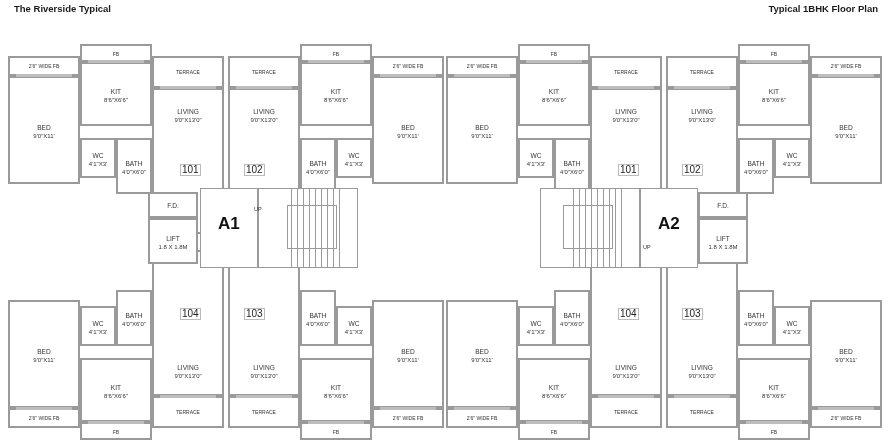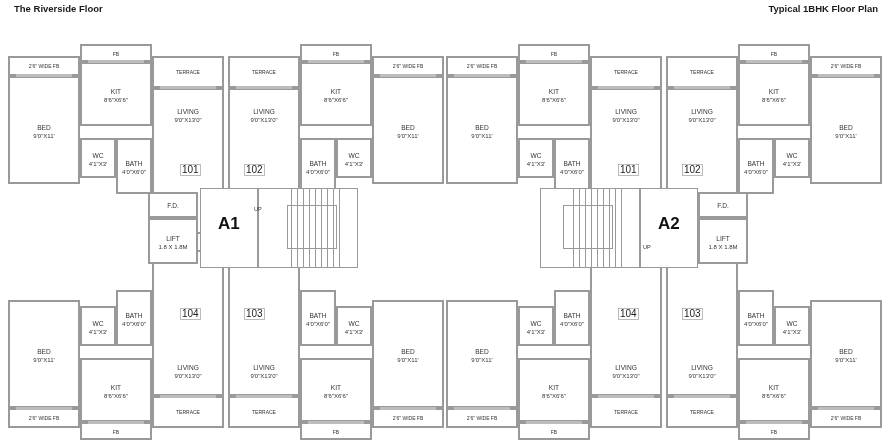--- a/index.html
+++ b/index.html
@@ -18,21 +18,21 @@
   .window { position:absolute; background:#bdbdbd; }
   .wingname { position:absolute; font-size:17px; font-weight:bold; color:#111; }
   .up { position:absolute; font-size:5.5px; color:#333; }
   .stair { position:absolute; box-sizing:border-box; border:1.5px solid #9a9a9a; background:#fff; }
   .tread { position:absolute; top:0; bottom:0; width:1px; background:#9a9a9a; }
   .runline { position:absolute; border:1px solid #9a9a9a; box-sizing:border-box; }
 </style>
 </head>
 <body>
 
-<div class="title left">The Riverside Floor</div>
+<div class="title left">The Riverside Typical</div>
 <div class="title right">Typical 1BHK Floor Plan</div>
 
 <div class="plan" id="plan">
     <div class="room" style="left: 8px; top: 56px; width: 72px; height: 20px;">
       <div class="label small" style="top: 4px;"><span>2'6" WIDE FB</span></div>
     </div>
     <div class="room" style="left: 8px; top: 76px; width: 72px; height: 108px;">
       <div class="label" style="top: 46px;"><span>BED</span><span class="dim">9'0"X11'</span></div>
     </div>
     <div class="room" style="left: 80px; top: 44px; width: 72px; height: 18px;">

